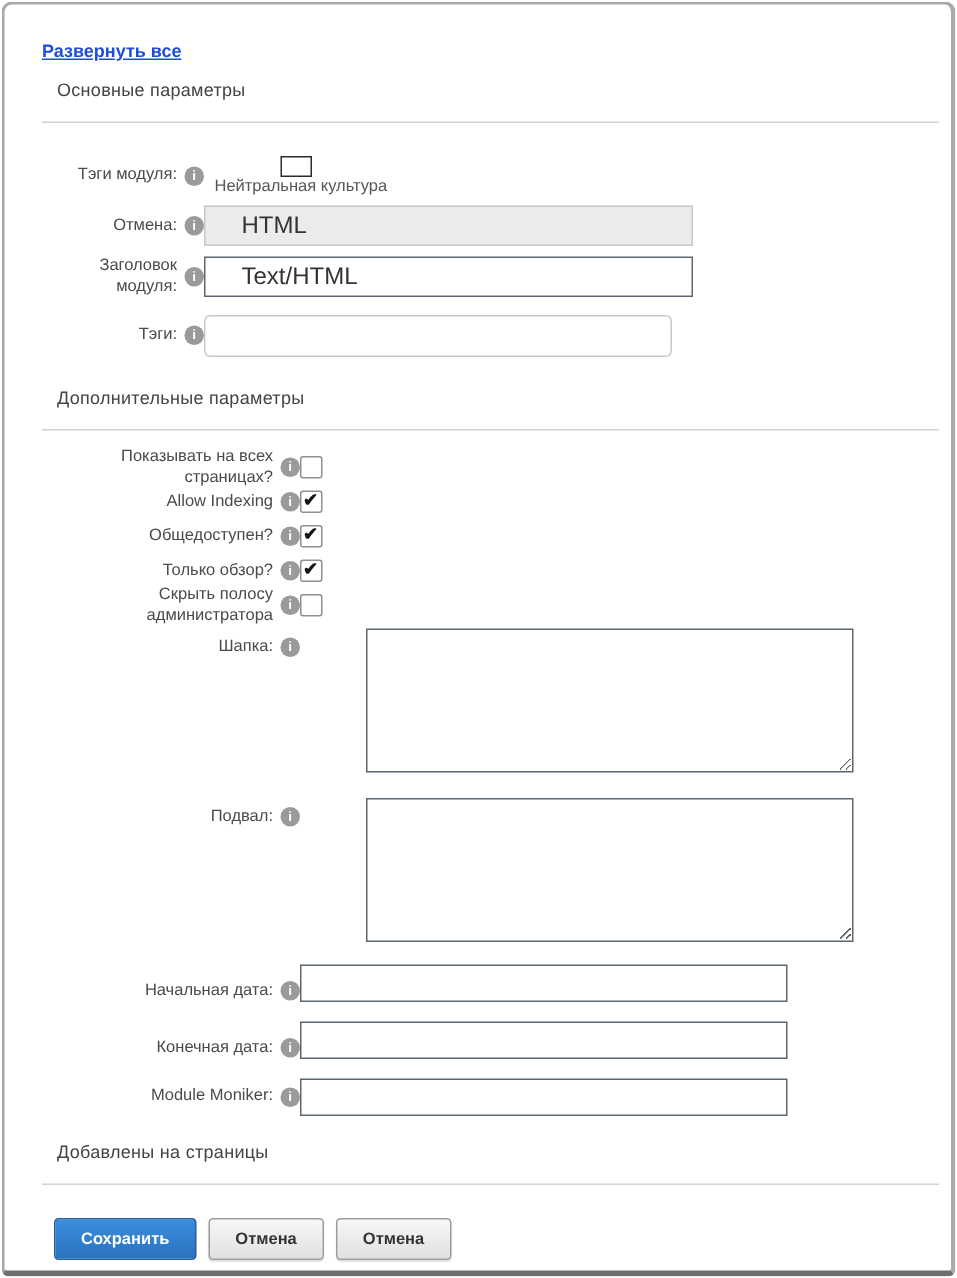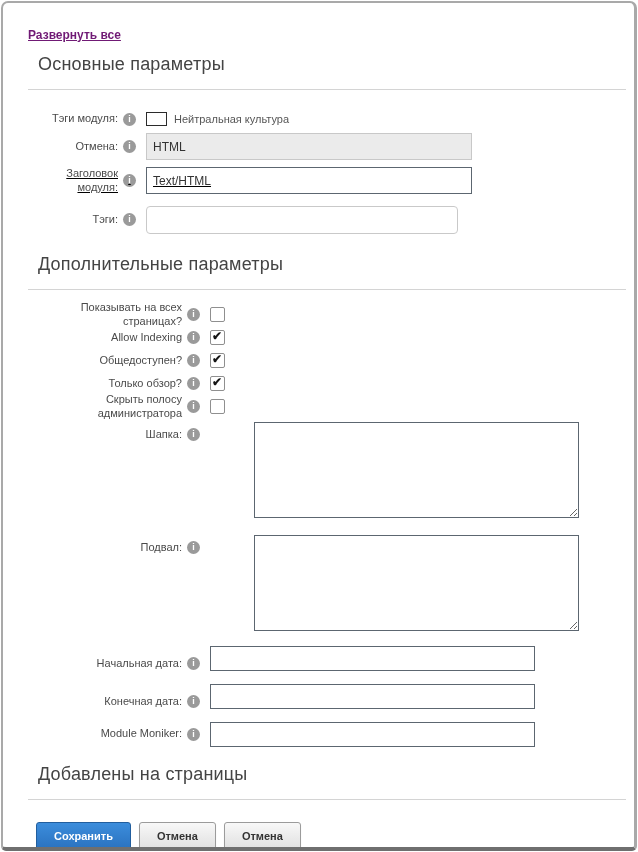--- a/index.html
+++ b/index.html
@@ -13,61 +13,61 @@
     border-right-width: 3px;
     border-bottom: 4px solid #6f6f6f;
     border-radius: 7px 7px 5px 5px;
     overflow: hidden;
     padding-top: 22px;
   }
   .content { padding: 0 8px 0 25px; }
 
   .expand-link {
     display: inline-block;
-    font-size: 12px; font-weight: bold; color: #701a75;
+    font-size: 12px; font-weight: bold; color: #1d4ed8;
     text-decoration: underline; cursor: pointer;
     margin-bottom: 12px;
   }
   h2.section-title {
-    font-size: 18px; font-weight: normal; color: #444;
+    font-size: 12px; font-weight: normal; color: #444;
     padding-left: 10px; margin-bottom: 14px;
     letter-spacing: .2px;
   }
   .divider { border: none; border-top: 1px solid #d4d4d4; height: 0; }
 
   
   .row { display: flex; align-items: center; }
   .row .lbl {
     display: flex; align-items: center; justify-content: flex-end;
     gap: 5px; flex: none;
   }
   .row .lbl span.txt {
     font-size: 11px; color: #4a4a4a; text-align: right; line-height: 1.25;
   }
-  .row .ctl { margin-left: 10px; display: flex; align-items: center; }
+  .row .ctl { display: flex; align-items: center; flex-direction: column; }
   .s1 .lbl { width: 108px; }
   .s2 .lbl { width: 172px; }
   .row.top-align { align-items: flex-start; gap: 44px; }
   .row.top-align .lbl { margin-top: 6px; }
 
   .info-icon {
     flex: none; width: 13px; height: 13px; border-radius: 50%;
     background: #9a9a9a; color: #fff;
     font-size: 9px; font-weight: bold; font-style: normal;
     display: inline-flex; align-items: center; justify-content: center;
     cursor: pointer; line-height: 1;
   }
 
   .flag-box { width: 21px; height: 14px; background: #fff; border: 1px solid #2b2b2b; flex: none; }
   .culture-name { font-size: 11px; color: #555; margin-left: 7px; }
 
   input[type=text] {
     font-family: "Liberation Sans", sans-serif;
-    font-size: 12px; color: #333;
-    padding: 0 6px; outline: none;
+    font-size: 16px; color: #333;
+    padding: 0 24px; outline: none;
   }
   .input-disabled {
     width: 326px; height: 27px;
     background: #ebebeb; border: 1px solid #c8c8c8; color: #9a9a9a;
   }
   .input-dark {
     width: 326px; height: 27px;
     background: #fff; border: 1px solid #5c6670;
   }
   .input-rounded {
@@ -92,21 +92,21 @@
     background: #fff; position: relative; cursor: pointer;
   }
   input[type=checkbox]:checked::after {
     content: "\2714";
     position: absolute; left: 1px; top: -1px;
     font-size: 12px; font-weight: bold; color: #151515; line-height: 1.1;
   }
 
   
   .mb7  { margin-bottom: 7px; }
-  .mb11 { margin-bottom: 11px; text-decoration: underline; }
+  .mb11 { margin-bottom: 11px; }
   .mb13 { margin-bottom: 13px; align-items: flex-end; }
   .mb15 { margin-bottom: 15px; }
   .mb17 { margin-bottom: 17px; }
   .mt3  { margin-top: 3px; }
   .mt17 { margin-top: 17px; }
   .mt20 { margin-top: 20px; }
   .gap22 { height: 22px; }
   .gap17 { height: 17px; }
 
   .cb-row { height: 16px; margin-bottom: 7px; }

